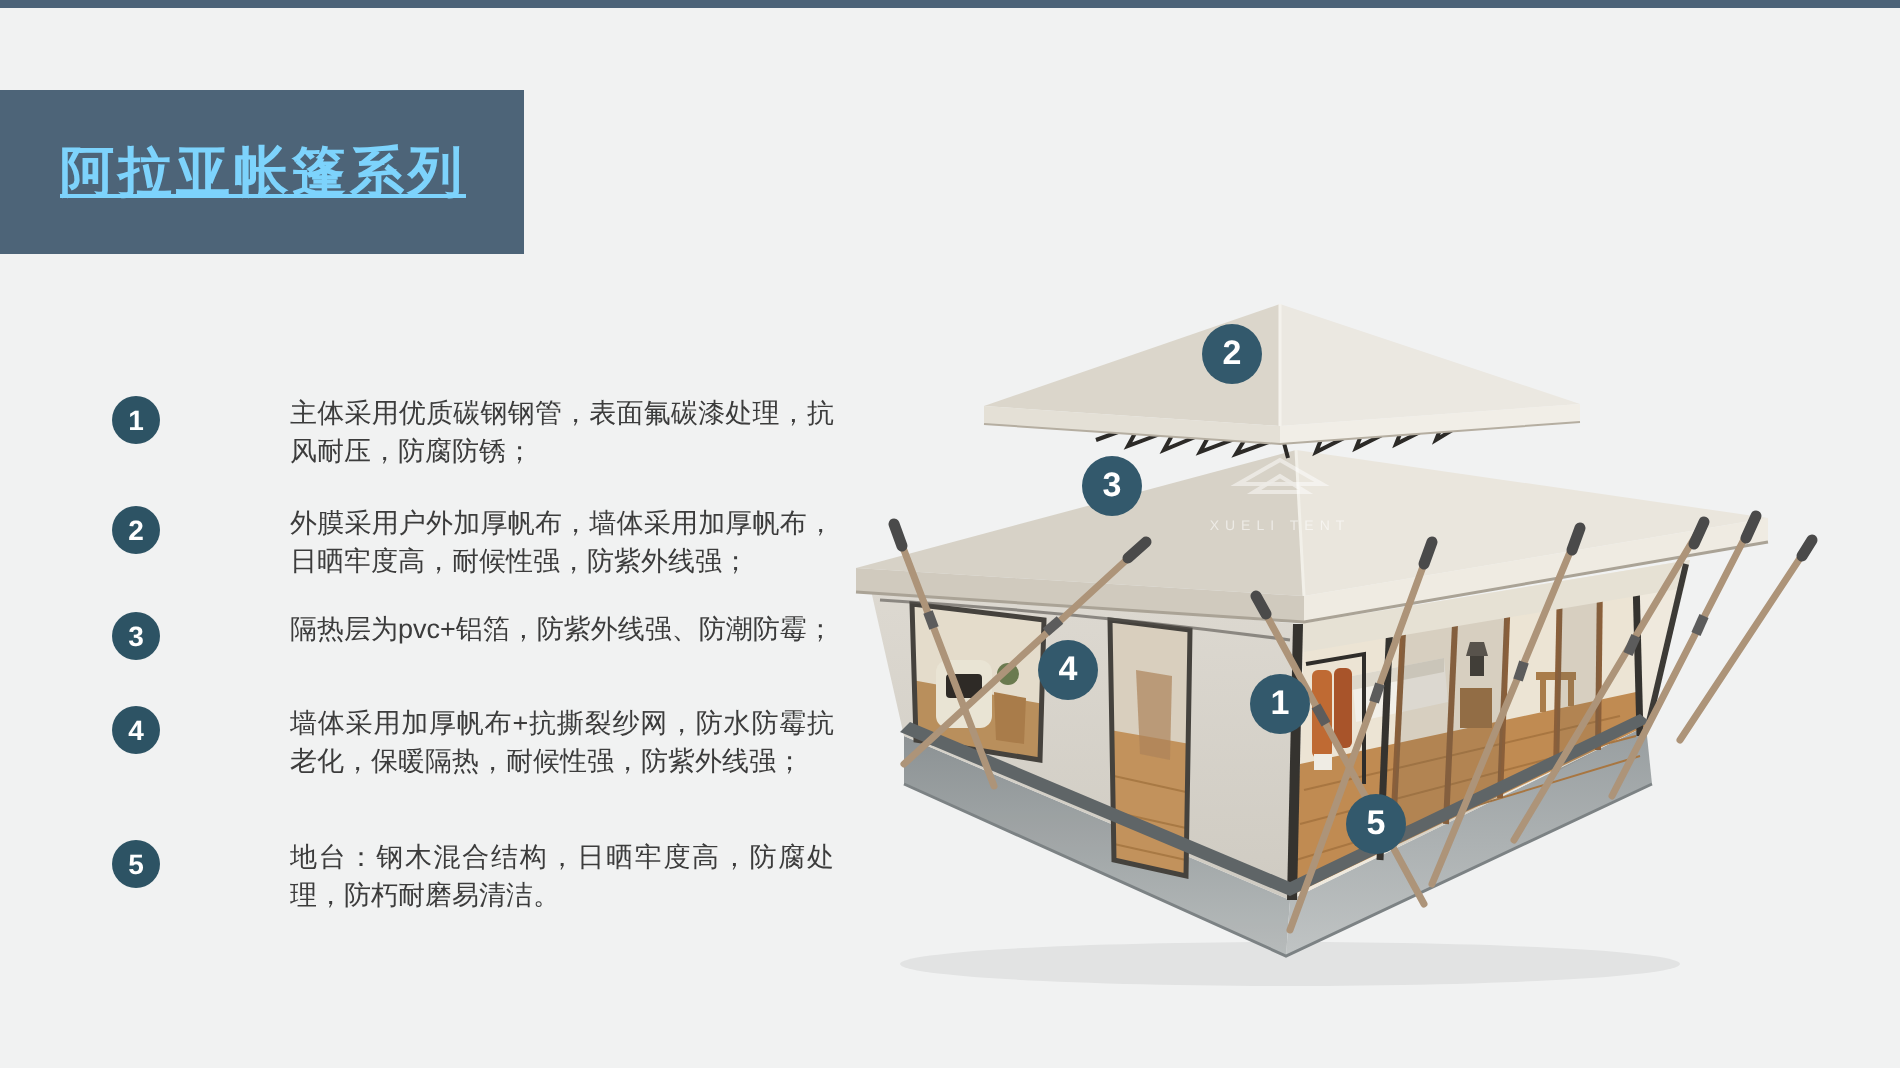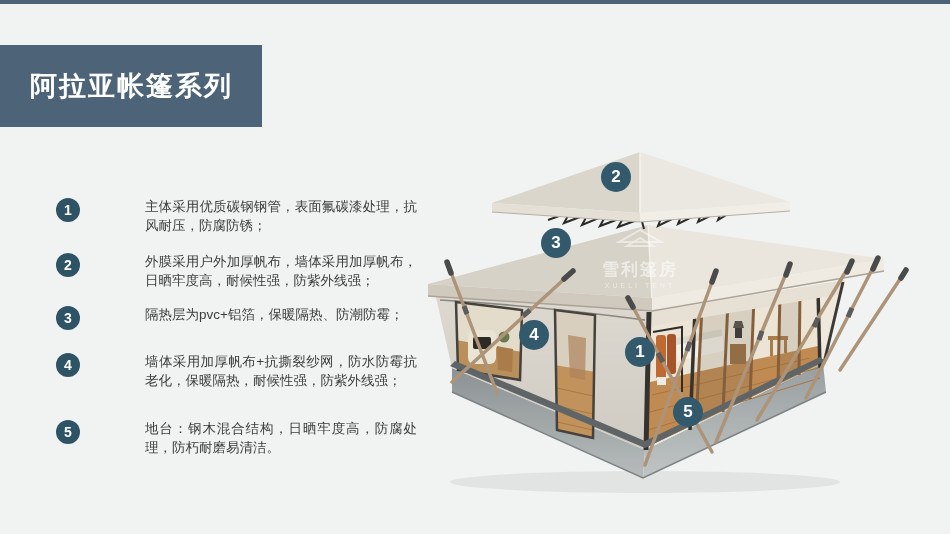--- a/index.html
+++ b/index.html
@@ -7,21 +7,21 @@
   body { font-family:"Liberation Sans","DejaVu Sans",sans-serif; background:#e9e9e9; }
   .stage{ position:relative; width:950px; height:534px; background:#f1f2f2; overflow:hidden; }
 
   .top-strip{ position:absolute; left:0; top:0; width:100%; height:4px; background:#4c6378; }
 
   .title-box{
     position:absolute; left:0; top:45px; width:262px; height:82px;
     background:#4d6478; display:flex; align-items:center; padding-left:30px;
   }
   .title-box .title{
-    color:#ffffff; font-size:27px; font-weight:bold; letter-spacing:2px; white-space:nowrap;
+    color:#7dd3fc; font-size:27px; font-weight:bold; letter-spacing:2px; white-space:nowrap;text-decoration:underline;
   }
 
   .features{ position:absolute; left:56px; top:197px; width:330px; }
   .feature-row{ position:absolute; left:0; width:330px; }
   .feature-row.r1{ top:0; }
   .feature-row.r2{ top:55px; }
   .feature-row.r3{ top:108px; }
   .feature-row.r4{ top:155px; }
   .feature-row.r5{ top:222px; }
   .badge{
@@ -70,21 +70,21 @@
     <div class="feature-row r1">
       <div class="badge">1</div>
       <div class="feature-text">主体采用优质碳钢钢管，表面氟碳漆处理，抗风耐压，防腐防锈；</div>
     </div>
     <div class="feature-row r2">
       <div class="badge">2</div>
       <div class="feature-text">外膜采用户外加厚帆布，墙体采用加厚帆布，日晒牢度高，耐候性强，防紫外线强；</div>
     </div>
     <div class="feature-row r3">
       <div class="badge">3</div>
-      <div class="feature-text">隔热层为pvc+铝箔，保暖隔热、防潮防霉；</div>
+      <div class="feature-text">隔热层为pvc+铝箔，防紫外线强、防潮防霉；</div>
     </div>
     <div class="feature-row r4">
       <div class="badge">4</div>
       <div class="feature-text">墙体采用加厚帆布+抗撕裂纱网，防水防霉抗老化，保暖隔热，耐候性强，防紫外线强；</div>
     </div>
     <div class="feature-row r5">
       <div class="badge">5</div>
       <div class="feature-text">地台：钢木混合结构，日晒牢度高，防腐处理，防朽耐磨易清洁。</div>
     </div>
   </div>
@@ -247,21 +247,20 @@
     </svg>
   </div>
 
   <div class="watermark">
     <svg width="54" height="26" viewBox="0 0 54 26" style="opacity:0.55">
       <g fill="none" stroke="rgba(255,255,255,0.9)" stroke-width="2">
         <path d="M27,2 L6,14 H48 Z"></path>
         <path d="M27,10 L14,18 H40 Z"></path>
       </g>
     </svg>
-    <div class="wm-cn">雪利篷房</div>
     <div class="wm-en">XUELI TENT</div>
   </div>
 
   <div class="marker m1">1</div>
   <div class="marker m2">2</div>
   <div class="marker m3">3</div>
   <div class="marker m4">4</div>
   <div class="marker m5">5</div>
 
 </div>

